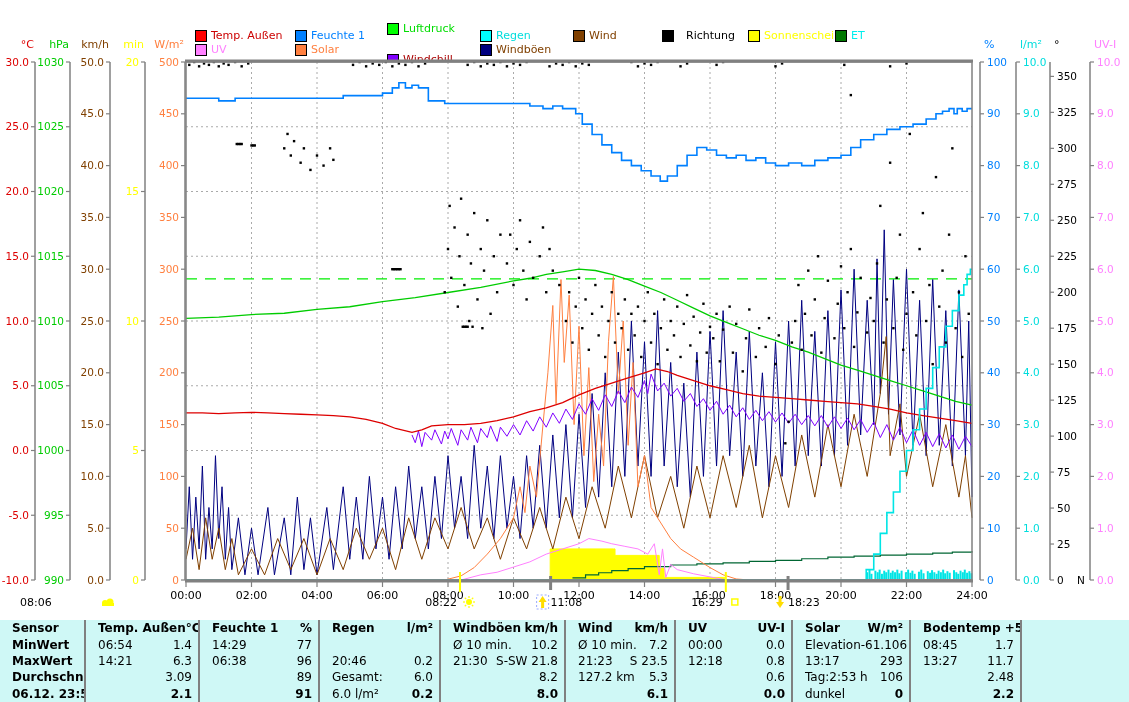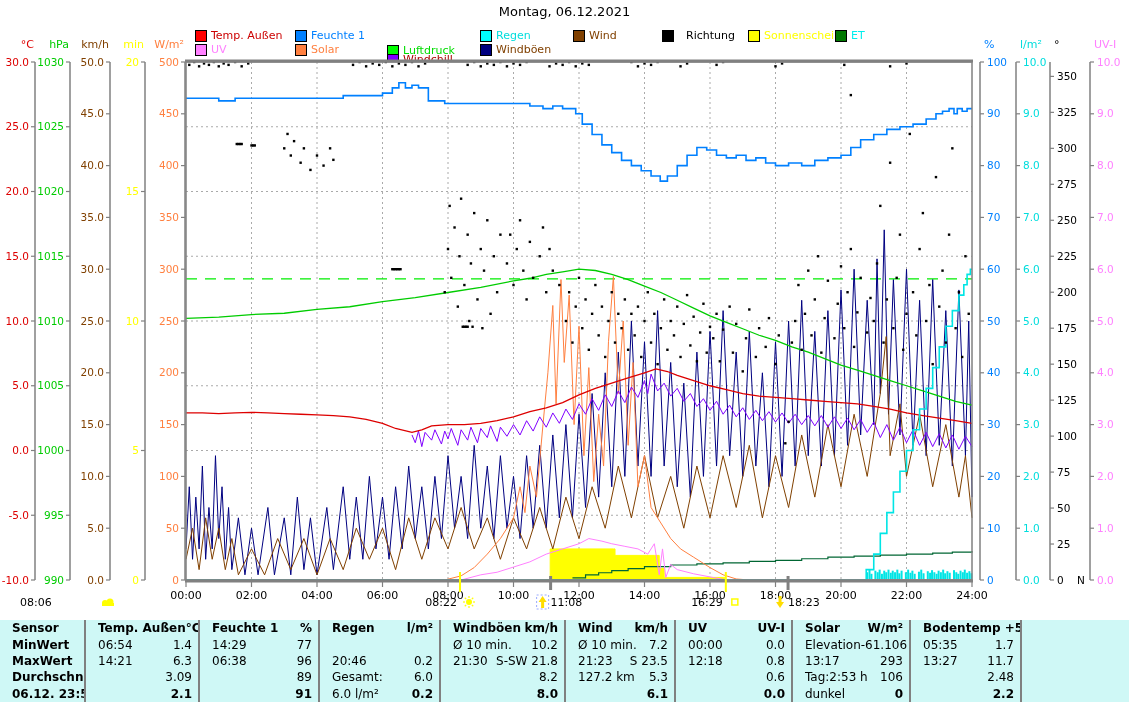--- a/index.html
+++ b/index.html
@@ -17,31 +17,30 @@
          border-right:2px solid #808080;overflow:hidden;white-space:nowrap;}
   .tcell .tl{text-align:left;}
   .tcell .tr{text-align:right;margin-left:auto;}
   .tcell.nob{border-right:none;}
   .b{font-weight:bold;}
 </style>
 </head>
 <body>
 
 <div class="page">
-  <div class="title">Montag, 06.12.2021</div>
   <div class="legend" id="legend">
       <div class="legend-item" style="left: 195px; top: 30px;">
         <span class="swatch" style="background: rgb(255, 0, 0);"></span>
         <span style="color: rgb(204, 0, 0);">Temp. Außen</span>
       </div>
       <div class="legend-item" style="left: 295px; top: 30px;">
         <span class="swatch" style="background: rgb(0, 128, 255);"></span>
         <span style="color: rgb(0, 128, 255);">Feuchte 1</span>
       </div>
-      <div class="legend-item" style="left: 387px; top: 45px;">
+      <div class="legend-item" style="left: 387px; top: 23px;">
         <span class="swatch" style="background: rgb(0, 255, 0);"></span>
         <span style="color: rgb(0, 221, 0);">Luftdruck</span>
       </div>
       <div class="legend-item" style="left: 480px; top: 30px;">
         <span class="swatch" style="background: rgb(0, 255, 255);"></span>
         <span style="color: rgb(0, 221, 221);">Regen</span>
       </div>
       <div class="legend-item" style="left: 573px; top: 30px;">
         <span class="swatch" style="background: rgb(128, 64, 0);"></span>
         <span style="color: rgb(128, 64, 0);">Wind</span>
@@ -786,21 +785,21 @@
       </div>
       <div class="tcell">
         <span class="tl">00:00</span>
         <span class="tr">0.0</span>
       </div>
       <div class="tcell">
         <span class="tl">Elevation</span>
         <span class="tr">-61.106</span>
       </div>
       <div class="tcell">
-        <span class="tl">05:35</span>
+        <span class="tl">08:45</span>
         <span class="tr">1.7</span>
       </div>
       <div class="tcell nob"></div>
       <div class="tcell">
         <span class="tl b">MaxWert</span>
       </div>
       <div class="tcell">
         <span class="tl">14:21</span>
         <span class="tr">6.3</span>
       </div>

